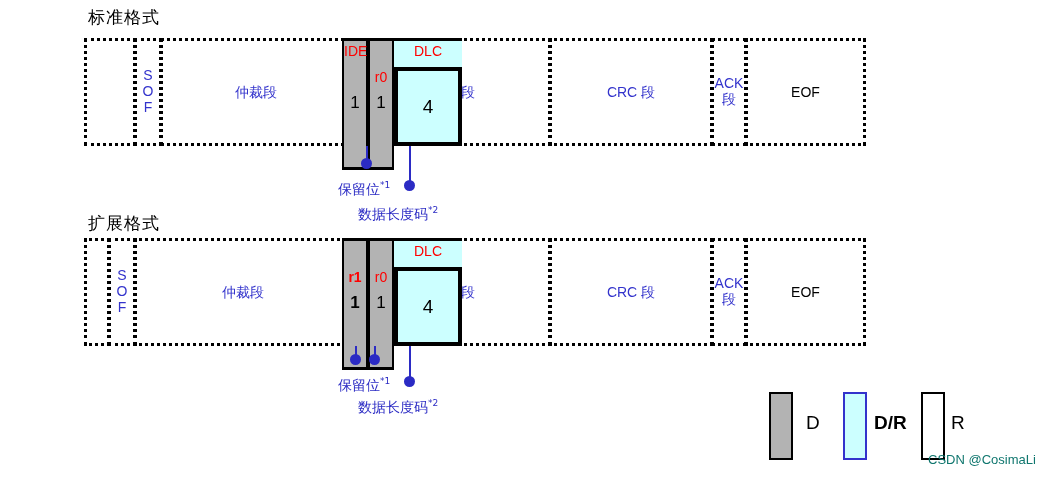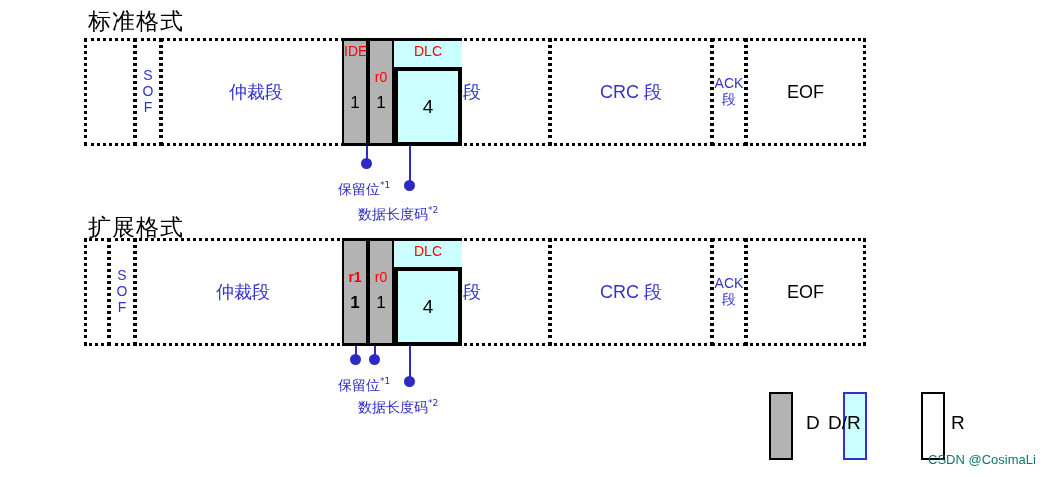--- a/index.html
+++ b/index.html
@@ -7,47 +7,47 @@
     width:1051px;height:477px;
     background:#ffffff;
     font-family:"Liberation Sans","DejaVu Sans",sans-serif;
     position:relative;overflow:hidden;
   }
   .stage{position:absolute;left:0;top:0;width:1051px;height:477px;}
 
   
   .sec-title{
     position:absolute;
-    font-size:23px;color:#000;
+    font-size:17px;color:#000;
     font-family:"DejaVu Sans","Liberation Sans",sans-serif;
     white-space:nowrap;letter-spacing:1px;
   }
 
   
   .frame{position:absolute;height:108px;}
 
   .cell{
     position:absolute;top:0;height:108px;
     box-sizing:border-box;
     border:3px dotted #000;
     background:#ffffff;
     display:flex;align-items:center;justify-content:center;
-    font-size:18px;color:#3333cc;
+    font-size:14px;color:#3333cc;
     text-align:center;line-height:1.15;
   }
   .cell.black-label{color:#000000;}
   .cell.vert{
     font-size:14px;line-height:1.12;
     letter-spacing:0;
   }
   .cell.vert span{display:block;}
 
   
   .gcell{
-    position:absolute;top:0;height:108px;
+    position:absolute;top:0;height:132px;
     box-sizing:border-box;
     background:#b3b3b3;
     border-left:2px solid #000;
     border-right:2px solid #000;
     border-top:3px solid #000;
     border-bottom:3px solid #000;
   }
   .gcell .tag{
     position:absolute;left:0;right:0;top:2px;
     font-size:14px;color:#ff0000;text-align:center;
@@ -221,20 +221,20 @@
   <div class="vline" style="left:409px;top:346px;height:34px;"></div>
   <div class="dot" style="left:404px;top:376px;"></div>
   <div class="note" style="left:358px;top:398px;">
     <span>数据长度码</span><sup>*2</sup>
   </div>
 
   <div class="legend-sw sw-d" style="left:769px;top:392px;"></div>
   <div class="legend-lb" style="left:806px;top:412px;">D</div>
 
   <div class="legend-sw sw-dr" style="left:843px;top:392px;"></div>
-  <div class="legend-lb" style="left:828px;top:412px;">D/R</div>
+  <div class="legend-lb" style="left:874px;top:412px;font-weight:bold;">D/R</div>
 
   <div class="legend-sw sw-r" style="left:921px;top:392px;"></div>
   <div class="legend-lb" style="left:951px;top:412px;">R</div>
 
   <div class="watermark" style="left:928px;top:452px;">CSDN @CosimaLi</div>
 
 </div>
 
 </body></html>

